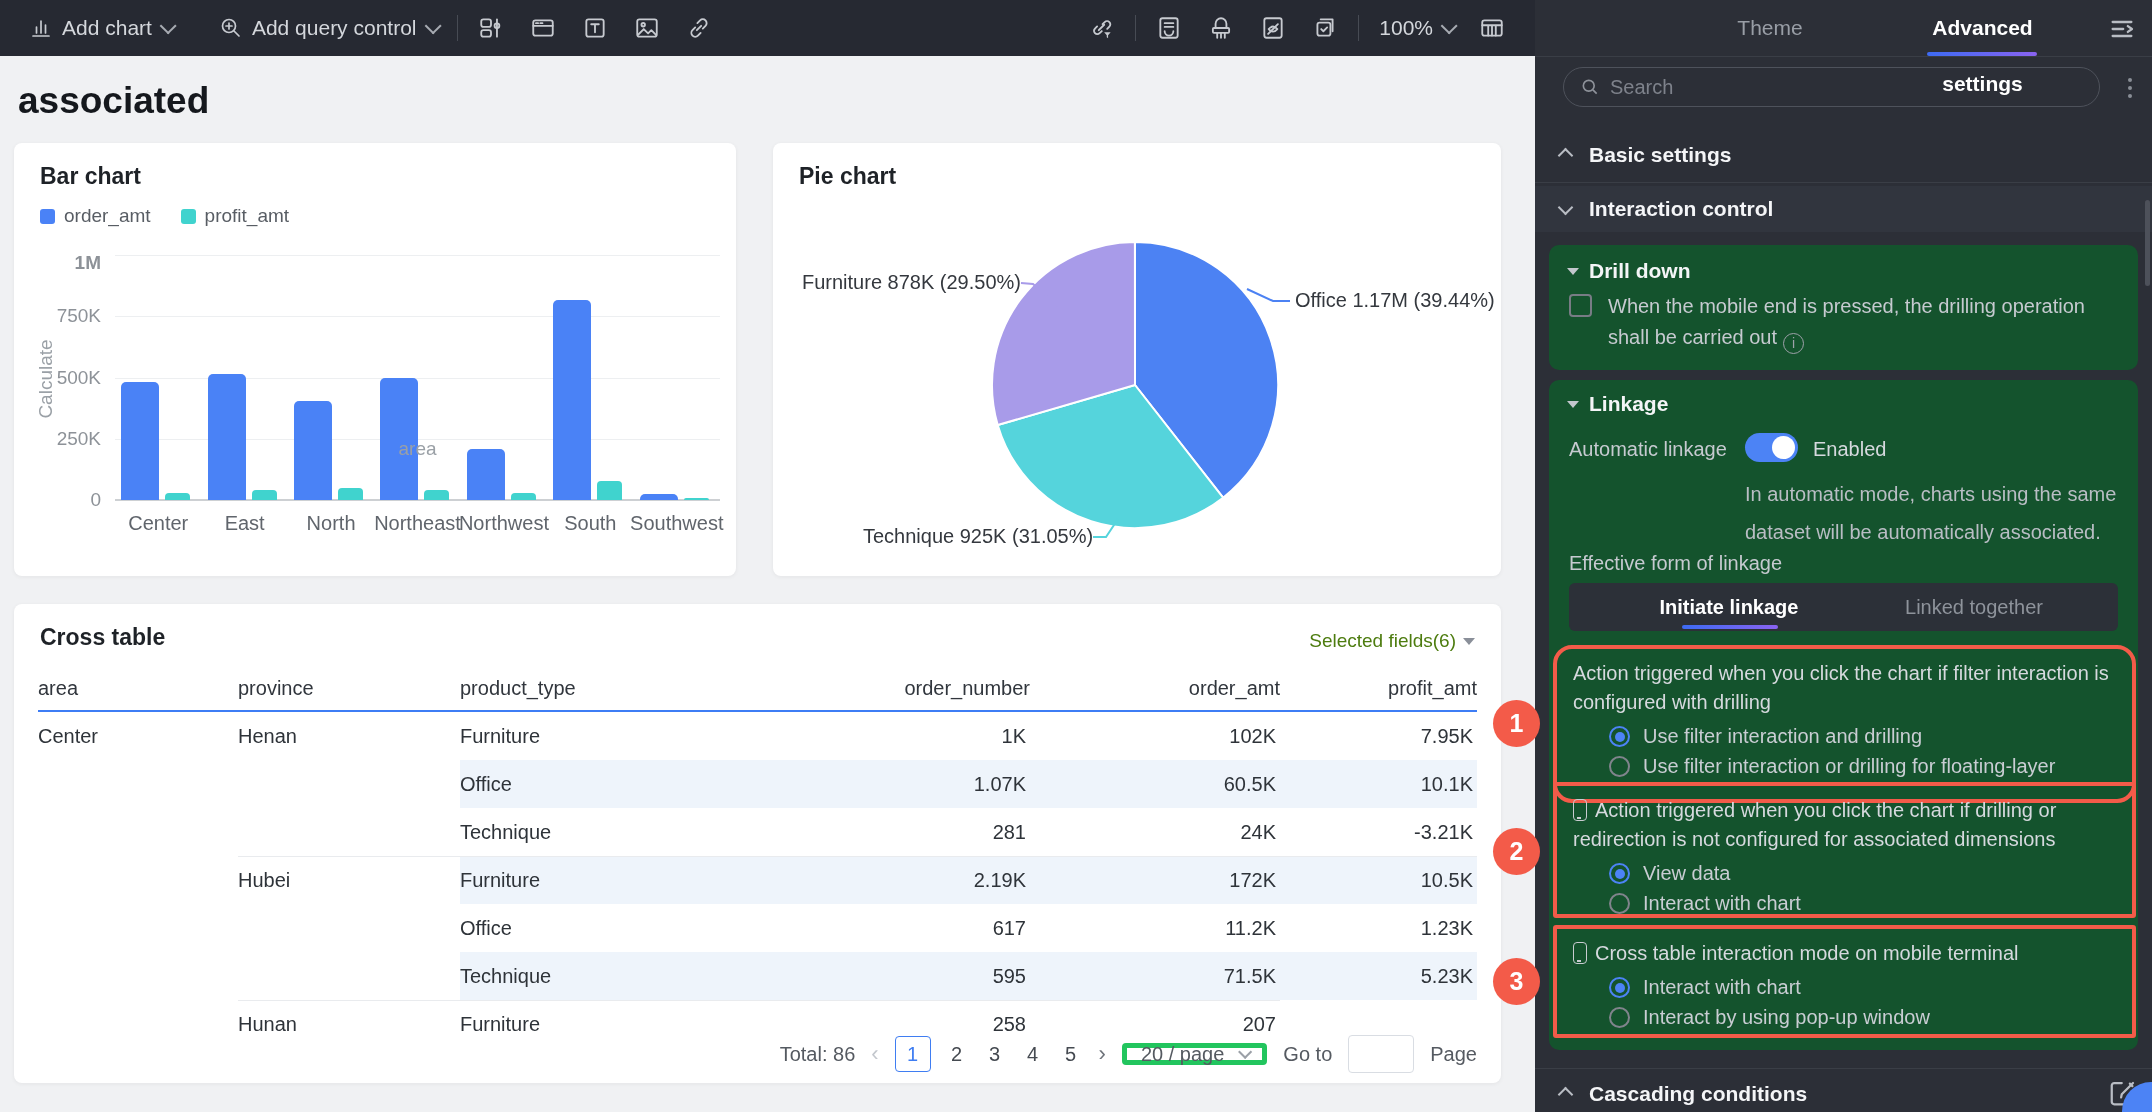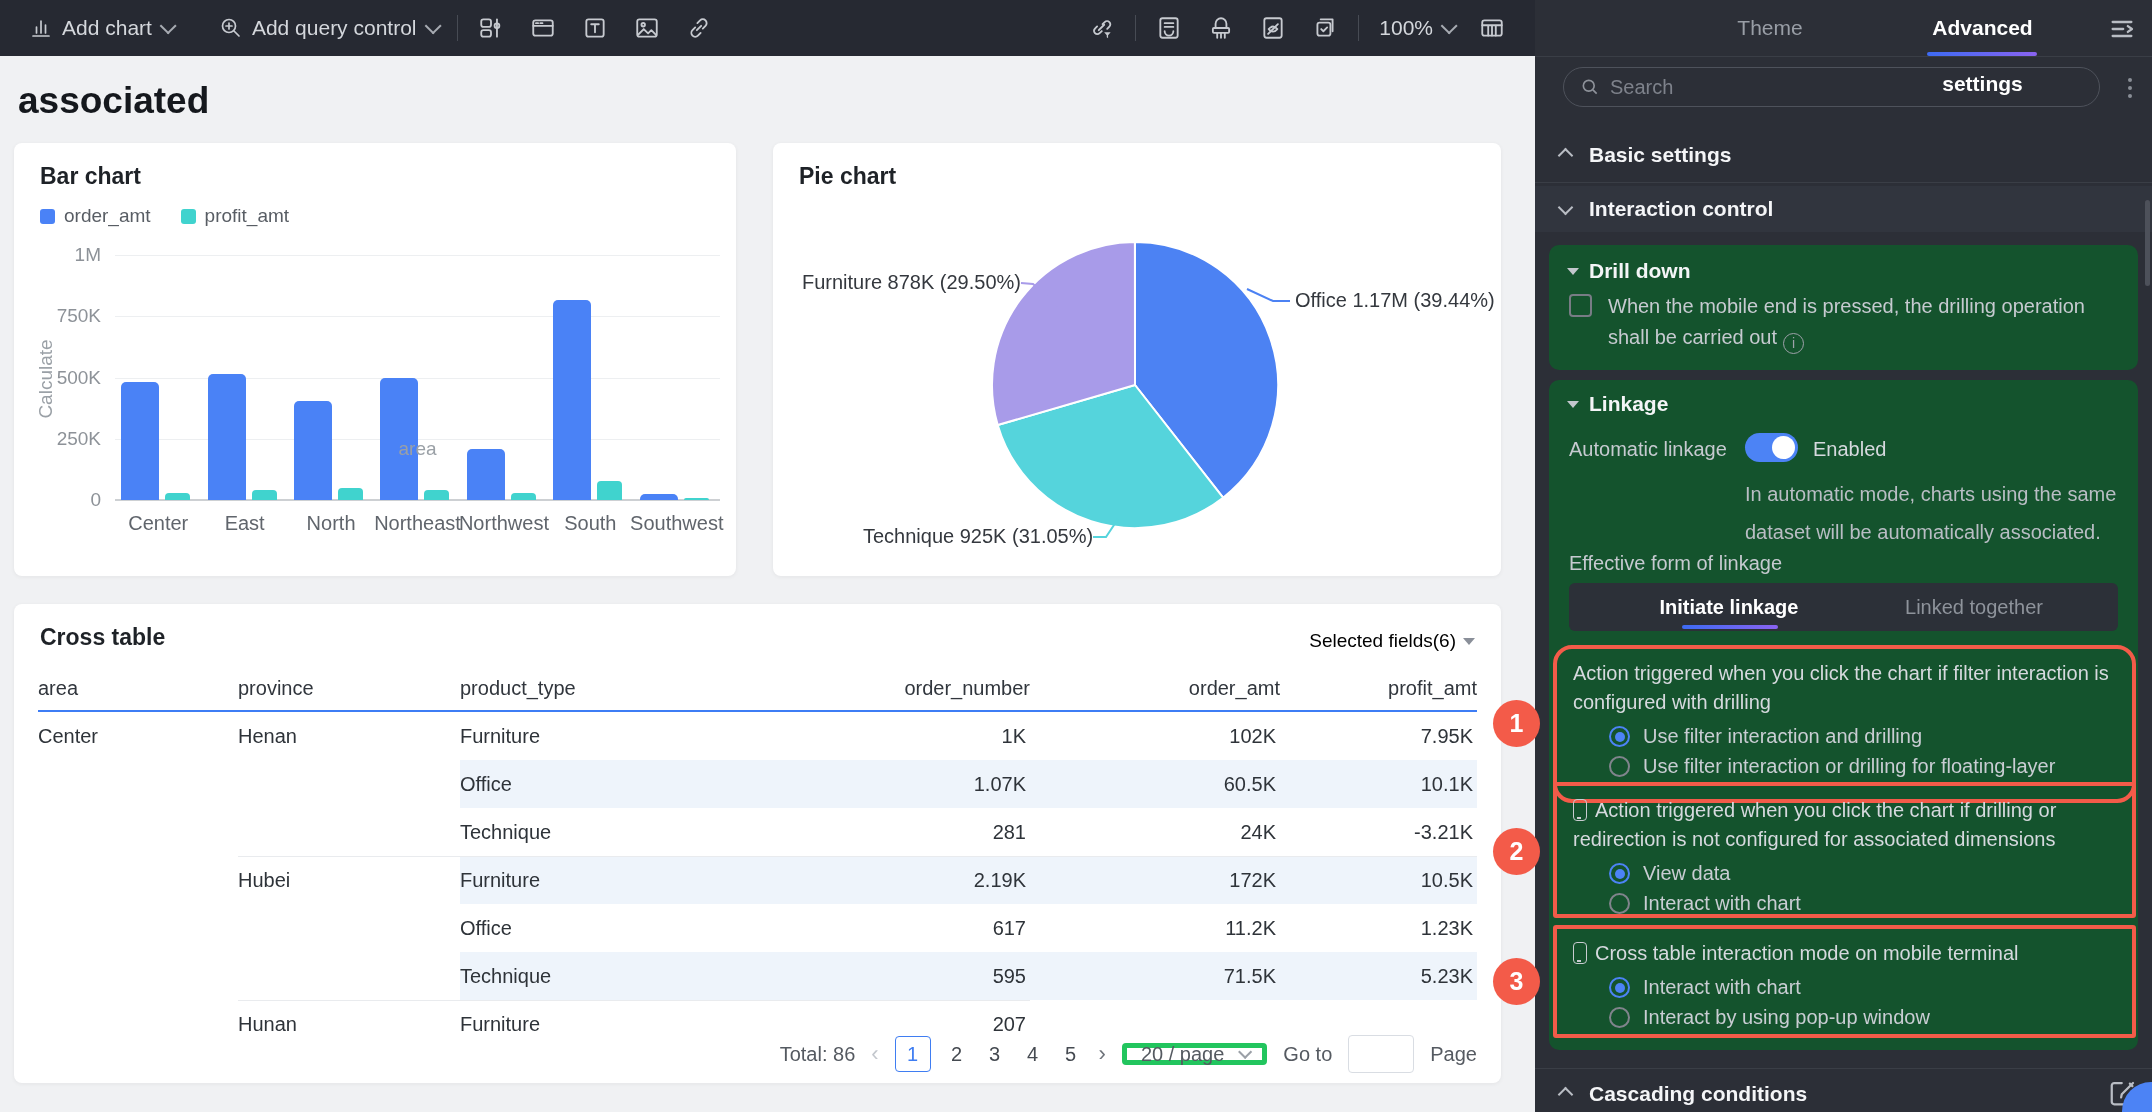--- a/index.html
+++ b/index.html
@@ -38,21 +38,21 @@
   .xcat { position:absolute; top:257px; transform:translateX(-50%); font-size:20px; color:#60656C; white-space:nowrap; }
   #bar-xlabel { position:absolute; left:101px; width:605px; top:295px; text-align:center; font-size:19px; color:#9AA0A6; }
 
   
   #pie-card { left:773px; top:87px; width:728px; height:433px; }
   #pie-svg { position:absolute; inset:0; }
   .pie-label { position:absolute; font-size:20px; color:#34383E; white-space:nowrap; }
 
   
   #table-card { left:14px; top:548px; width:1487px; height:479px; }
-  #selected-fields { position:absolute; right:26px; top:26px; font-size:19px; color:#000000; display:flex; align-items:center; gap:7px; cursor:pointer; }
+  #selected-fields { position:absolute; right:26px; top:26px; font-size:19px; color:#4d7c0f; display:flex; align-items:center; gap:7px; cursor:pointer; }
   .tri-down { width:0; height:0; border-left:6px solid transparent; border-right:6px solid transparent; border-top:7px solid #8A8F99; }
   #ct { position:absolute; left:24px; top:62px; width:1439px; }
   .ct-row { display:grid; grid-template-columns:200px 222px 240px 330px 250px 197px; align-items:center; height:48px; }
   .ct-head { height:46px; border-bottom:2px solid #3D7DF5; }
   .ct-head > div { font-size:20px; color:#31363D; }
   .ct-cell { font-size:20px; color:#2E3339; height:100%; display:flex; align-items:center; padding-right:4px; }
   .num { justify-content:flex-end; text-align:right; }
   .stripe { background:#EEF4FB; }
   .gsep { border-top:1px solid #E9EBEE; }
 
@@ -277,21 +277,21 @@
       <div id="bar-plot">
           <div class="gridline base" style="top: 244px;"></div>
           <div class="ytick" style="top: 245px;">0</div>
           <div class="gridline" style="top: 183.75px;"></div>
           <div class="ytick" style="top: 183.75px;">250K</div>
           <div class="gridline" style="top: 122.5px;"></div>
           <div class="ytick" style="top: 122.5px;">500K</div>
           <div class="gridline" style="top: 61.25px;"></div>
           <div class="ytick" style="top: 61.25px;">750K</div>
           <div class="gridline" style="top: 0px;"></div>
-          <div class="ytick" style="top: 0px;">1M</div>
+          <div class="ytick" style="top: 8px; font-weight: bold;">1M</div>
           <div class="bar-group" style="left: 0px; width: 86.4286px;">
             <div class="bar" style="left: 6.21429px; width: 38px; height: 117.6px; background: rgb(74, 130, 246);"></div>
             <div class="bar" style="left: 50.2143px; width: 25px; height: 7.35px; background: rgb(64, 211, 206); border-radius: 4px 4px 0px 0px;"></div>
           </div>
           <div class="xcat" style="left: 43.2143px;">Center</div>
           <div class="bar-group" style="left: 86.4286px; width: 86.4286px;">
             <div class="bar" style="left: 6.21429px; width: 38px; height: 126.175px; background: rgb(74, 130, 246);"></div>
             <div class="bar" style="left: 50.2143px; width: 25px; height: 10.29px; background: rgb(64, 211, 206); border-radius: 4px 4px 0px 0px;"></div>
           </div>
           <div class="xcat" style="left: 129.643px;">East</div>
@@ -402,20 +402,21 @@
               <div class="ct-cell"></div>
               <div class="ct-cell stripe">Technique</div>
               <div class="ct-cell num stripe">595</div>
               <div class="ct-cell num stripe">71.5K</div>
               <div class="ct-cell num stripe">5.23K</div>
             </div>
             <div class="ct-row">
               <div class="ct-cell"></div>
               <div class="ct-cell gsep">Hunan</div>
               <div class="ct-cell gsep">Furniture</div>
+              <div class="ct-cell num gsep">258</div>
               <div class="ct-cell num gsep">207</div>
             </div>
           </div>
       </div>
       <div id="pager">
         <span>Total: 86</span>
         <span class="pg-chev pg-prev">‹</span>
         <div id="page-list">
             <span class="pg-num active">1</span>
             <span class="pg-num">2</span>

